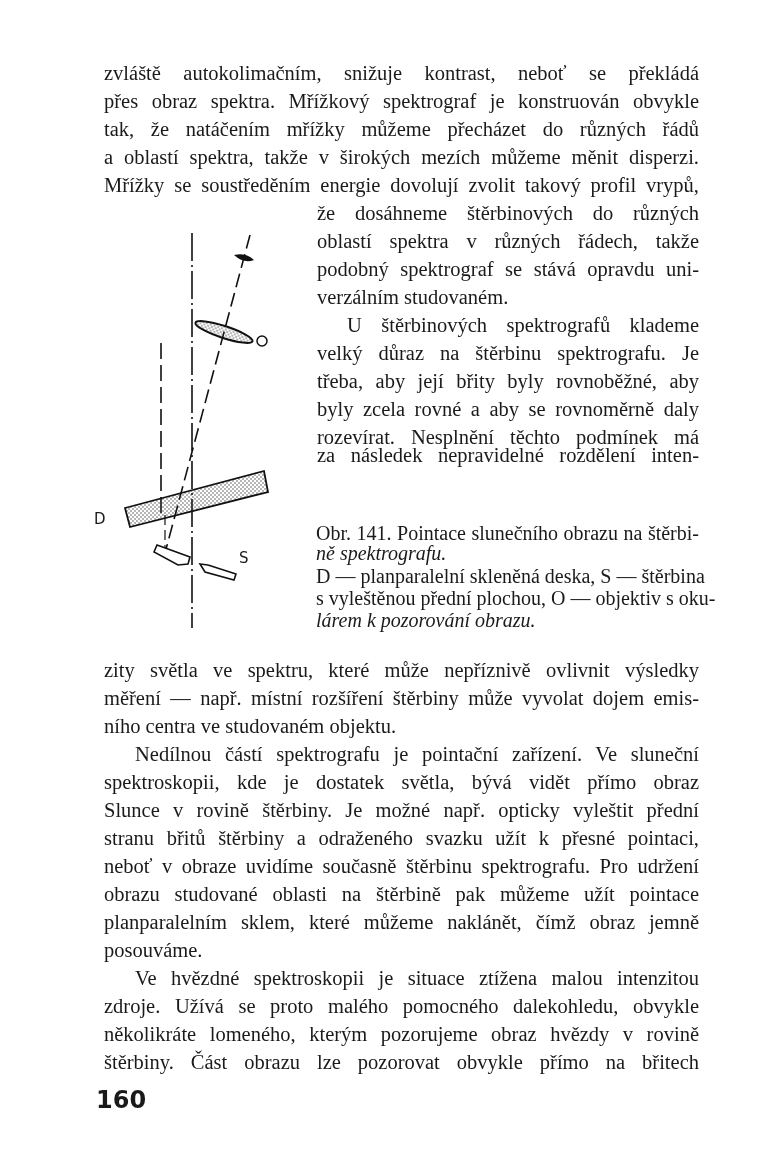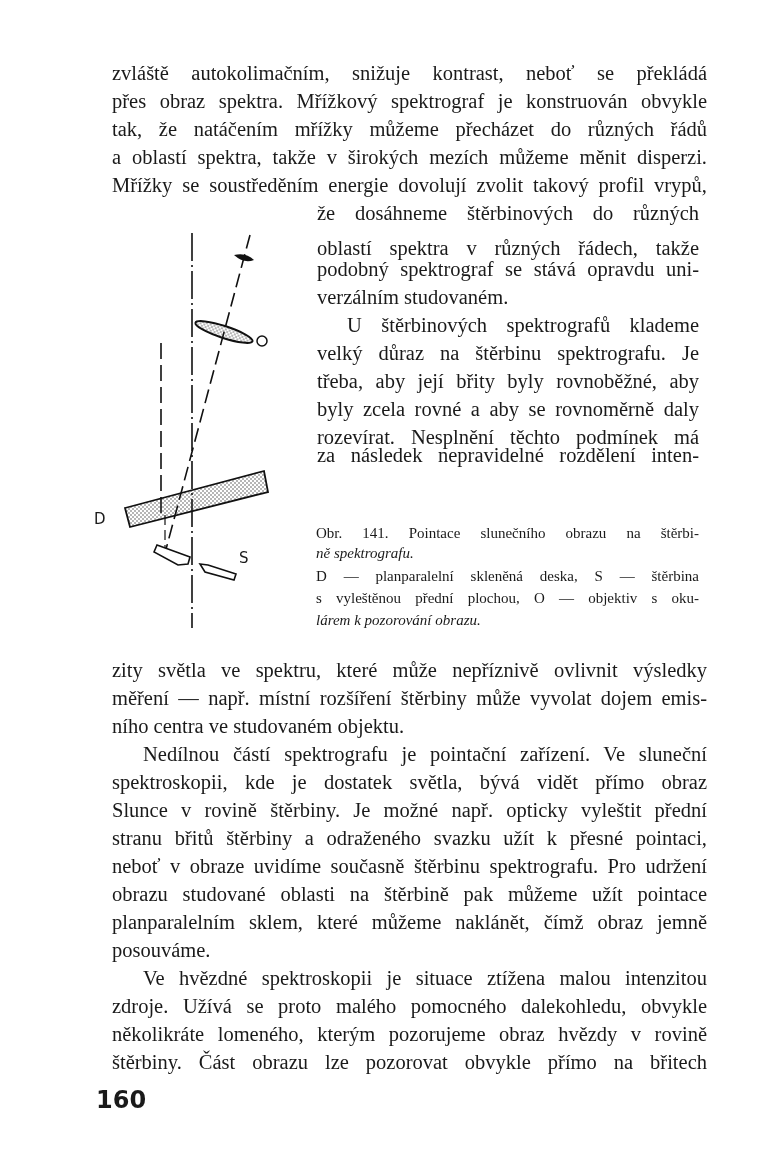--- a/index.html
+++ b/index.html
@@ -1,39 +1,39 @@
 <!DOCTYPE html>
 <html><head>
 <meta charset="utf-8">
 <style>
   html,body{margin:0;padding:0;background:#fff;}
   body{width:768px;height:1164px;position:relative;overflow:hidden;
        font-family:"Liberation Serif","DejaVu Serif",serif;color:#1a1a1a;}
   .line{position:absolute;font-size:20.5px;line-height:24px;white-space:nowrap;}
-  .full{left:104px;width:595px;text-align:justify;text-align-last:justify;margin-left:8px;}
+  .full{left:104px;width:595px;text-align:justify;text-align-last:justify;}
   .right{left:317px;width:382px;text-align:justify;text-align-last:justify;}
   .last{text-align-last:left;}
-  .cap{position:absolute;font-size:15px;line-height:20px;left:316px;width:383px;white-space:nowrap;
+  .cap{position:absolute;font-size:20px;line-height:20px;left:316px;width:383px;white-space:nowrap;
        text-align:justify;text-align-last:justify;}
   .cap.last{text-align-last:left;font-style:italic;}
   .pagenum{position:absolute;left:96px;top:1086px;font-family:"DejaVu Sans",sans-serif;font-weight:bold;font-size:24px;}
   svg{position:absolute;left:0;top:0;}
   .lbl{font-family:"DejaVu Sans",sans-serif;font-size:15px;fill:#1a1a1a;}
 </style>
 </head>
 <body>
 
 <div class="line full" style="top:61px">zvláště autokolimačním, snižuje kontrast, neboť se překládá</div>
 <div class="line full" style="top:89px">přes obraz spektra. Mřížkový spektrograf je konstruován obvykle</div>
 <div class="line full" style="top:117px">tak, že natáčením mřížky můžeme přecházet do různých řádů</div>
 <div class="line full" style="top:145px">a oblastí spektra, takže v širokých mezích můžeme měnit disperzi.</div>
 <div class="line full" style="top:173px">Mřížky se soustředěním energie dovolují zvolit takový profil vrypů,</div>
 
 <div class="line right" style="top:201px">že dosáhneme štěrbinových do různých</div>
-<div class="line right" style="top:236px">oblastí spektra v různých řádech, takže</div>
+<div class="line right" style="top:229px">oblastí spektra v různých řádech, takže</div>
 <div class="line right" style="top:257px">podobný spektrograf se stává opravdu uni-</div>
 <div class="line right last" style="top:285px">verzálním studovaném.</div>
 <div class="line right" style="top:313px;left:347px;width:352px">U štěrbinových spektrografů klademe</div>
 <div class="line right" style="top:341px">velký důraz na štěrbinu spektrografu. Je</div>
 <div class="line right" style="top:369px">třeba, aby její břity byly rovnoběžné, aby</div>
 <div class="line right" style="top:397px">byly zcela rovné a aby se rovnoměrně daly</div>
 <div class="line right" style="top:425px">rozevírat. Nesplnění těchto podmínek má</div>
 <div class="line right" style="top:443px">za následek nepravidelné rozdělení inten-</div>
 
 <div class="cap" style="top:523px">Obr. 141. Pointace slunečního obrazu na štěrbi-</div>

